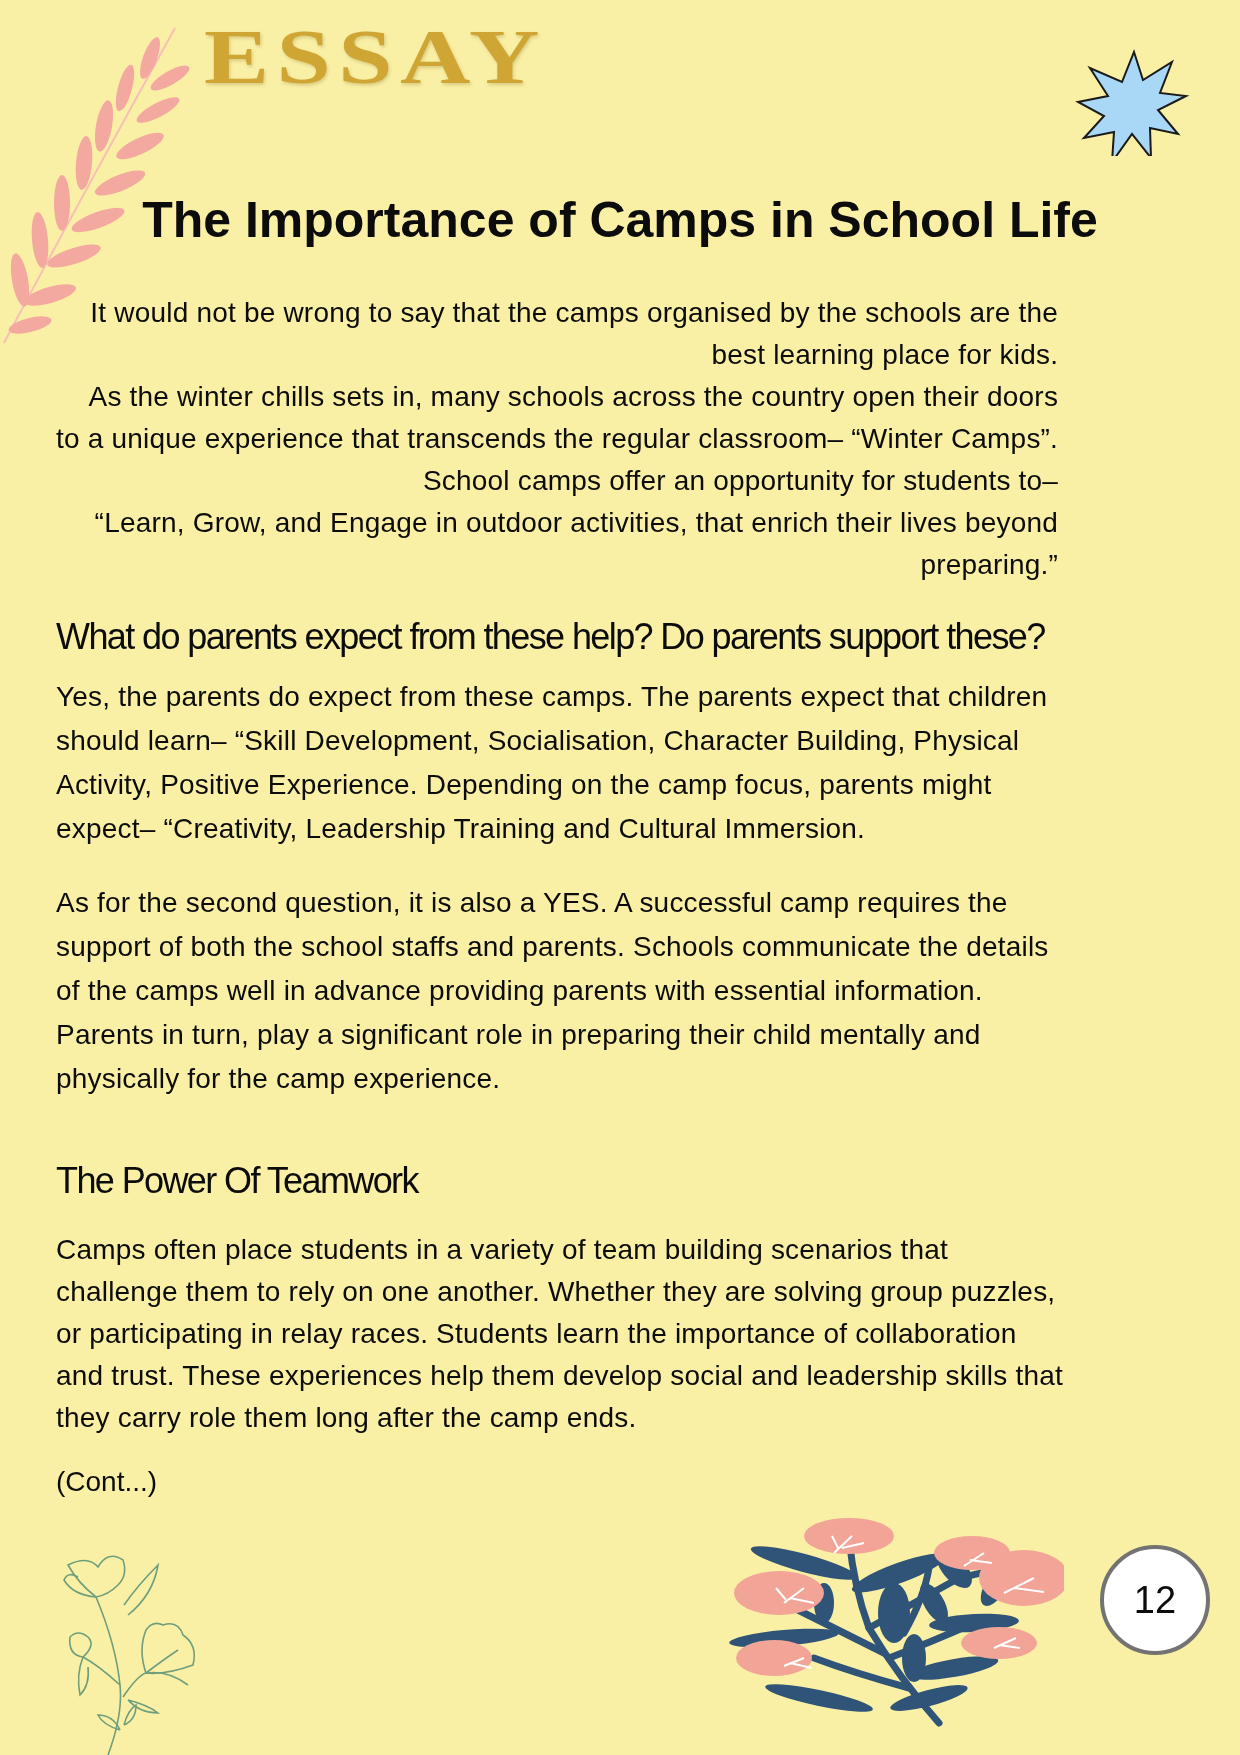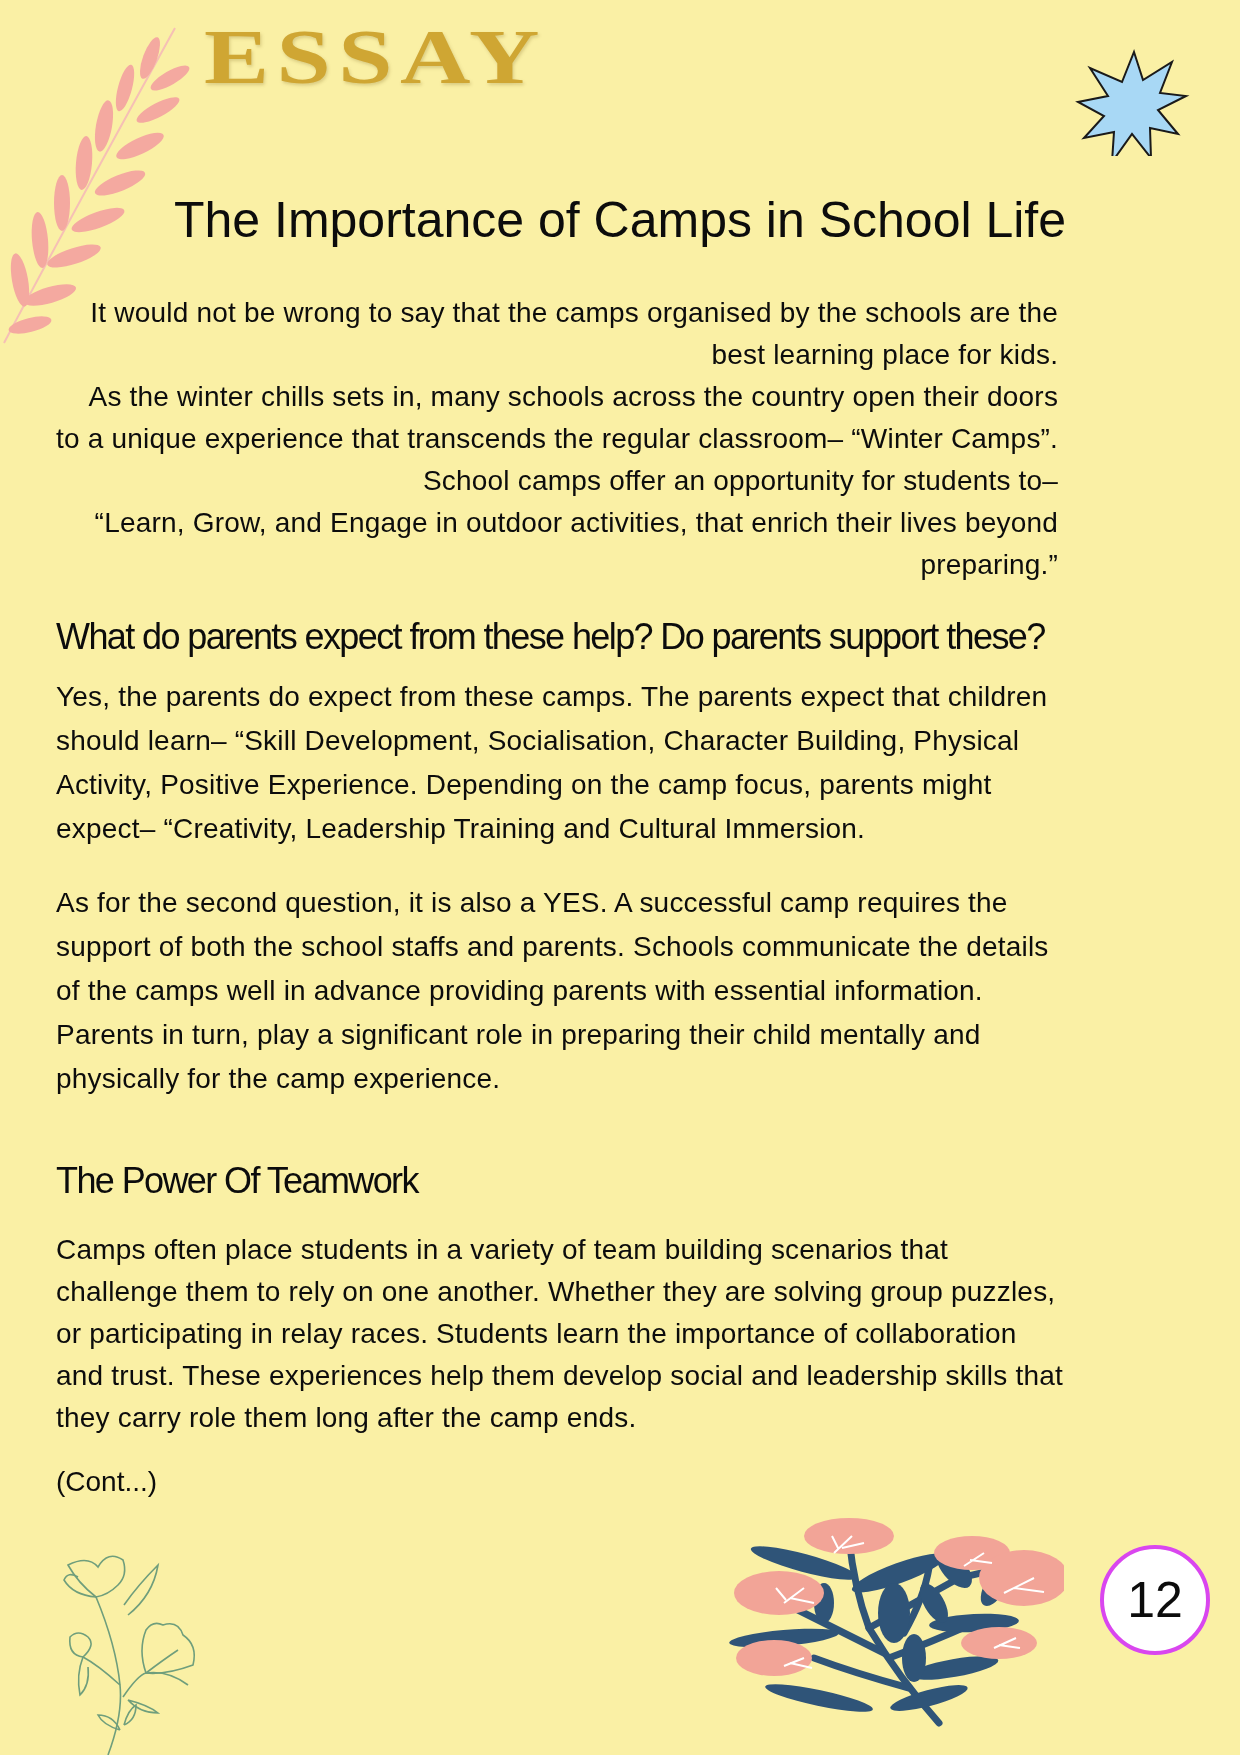--- a/index.html
+++ b/index.html
@@ -22,21 +22,21 @@
       transform: scaleX(1.25);
       transform-origin: left top;
       line-height: 1;
     }
     .fern { position: absolute; left: 0; top: 18px; }
     .star { position: absolute; left: 1072px; top: 46px; }
     .page-title {
       position: absolute; left: 0; width: 1240px; top: 190px;
       text-align: center;
       font-size: 50px; line-height: 60px;
-      font-weight: normal;
+      font-weight: bold;
       margin: 0;
     }
     .content {
       position: absolute; left: 56px; width: 1130px; top: 292px;
     }
     .p {
       font-size: 28px; line-height: 42px; margin: 0;
       letter-spacing: 0.2px;
     }
     .lines div { white-space: nowrap; }
@@ -52,24 +52,24 @@
     .blk3 { position: absolute; top: 589px; }
     .h-team { position: absolute; top: 866px; }
     .blk4 { position: absolute; top: 937px; }
     .cont { position: absolute; top: 1174px; font-size: 28px; }
     .line-flower { position: absolute; left: 28px; top: 1525px; }
     .bouquet { position: absolute; left: 724px; top: 1508px; }
     .page-number {
       position: absolute; left: 1100px; top: 1545px;
       width: 110px; height: 110px; border-radius: 50%;
       background: #ffffff;
-      border: 4px solid #d946ef;
+      border: 4px solid #737373;
       box-sizing: border-box;
       display: flex; align-items: center; justify-content: center;
-      font-size: 50px;
+      font-size: 38px;
     }
   </style>
 </head>
 <body>
 
 <svg class="fern" width="200" height="330" viewBox="0 0 200 330">
   <path d="M4 325 Q70 200 175 10" stroke="#f6c0b5" stroke-width="2" fill="none"></path>
   <g fill="#f4a9a0">
     <ellipse cx="150" cy="40" rx="7" ry="22" transform="rotate(20 150 40)"></ellipse>
     <ellipse cx="170" cy="60" rx="7" ry="22" transform="rotate(60 170 60)"></ellipse>

